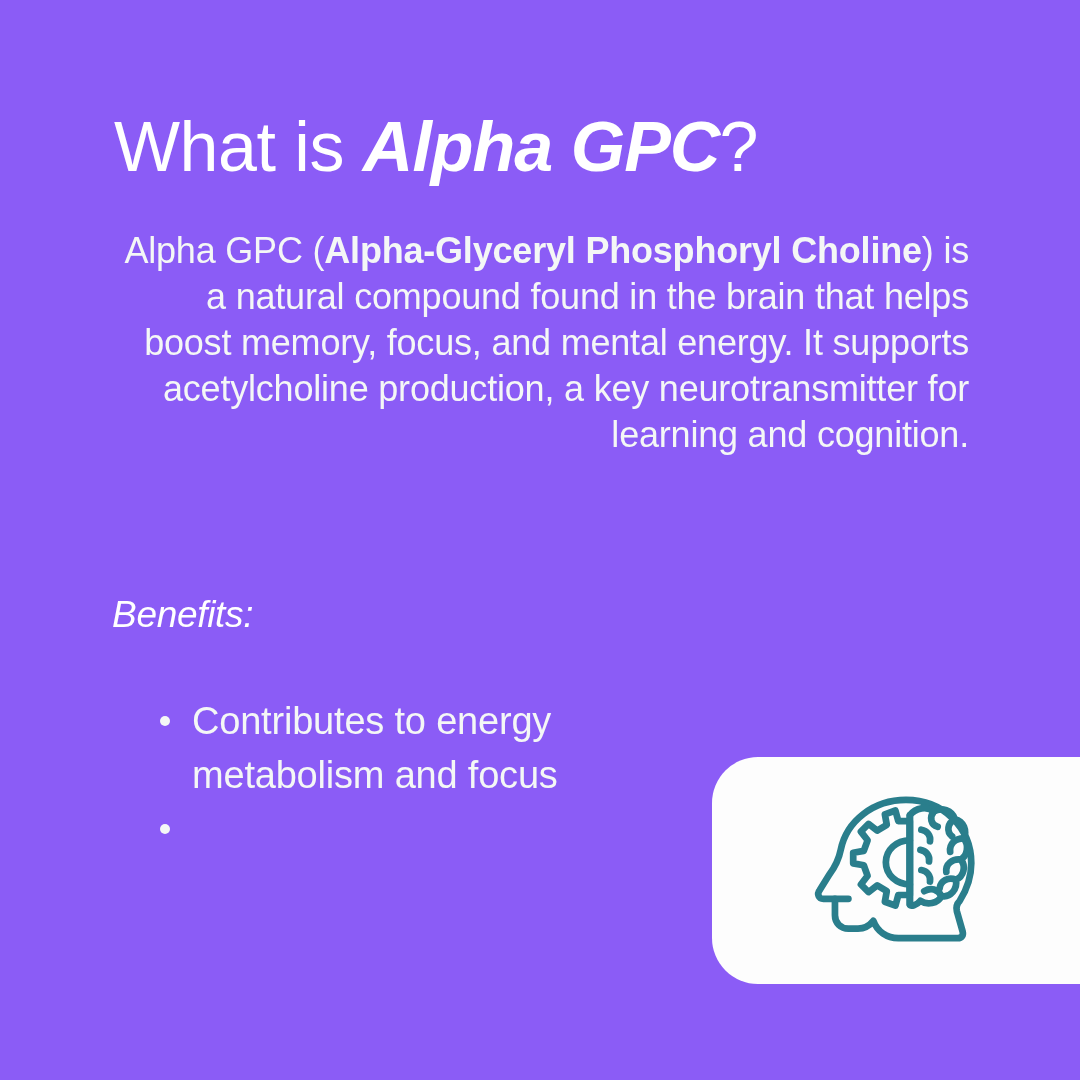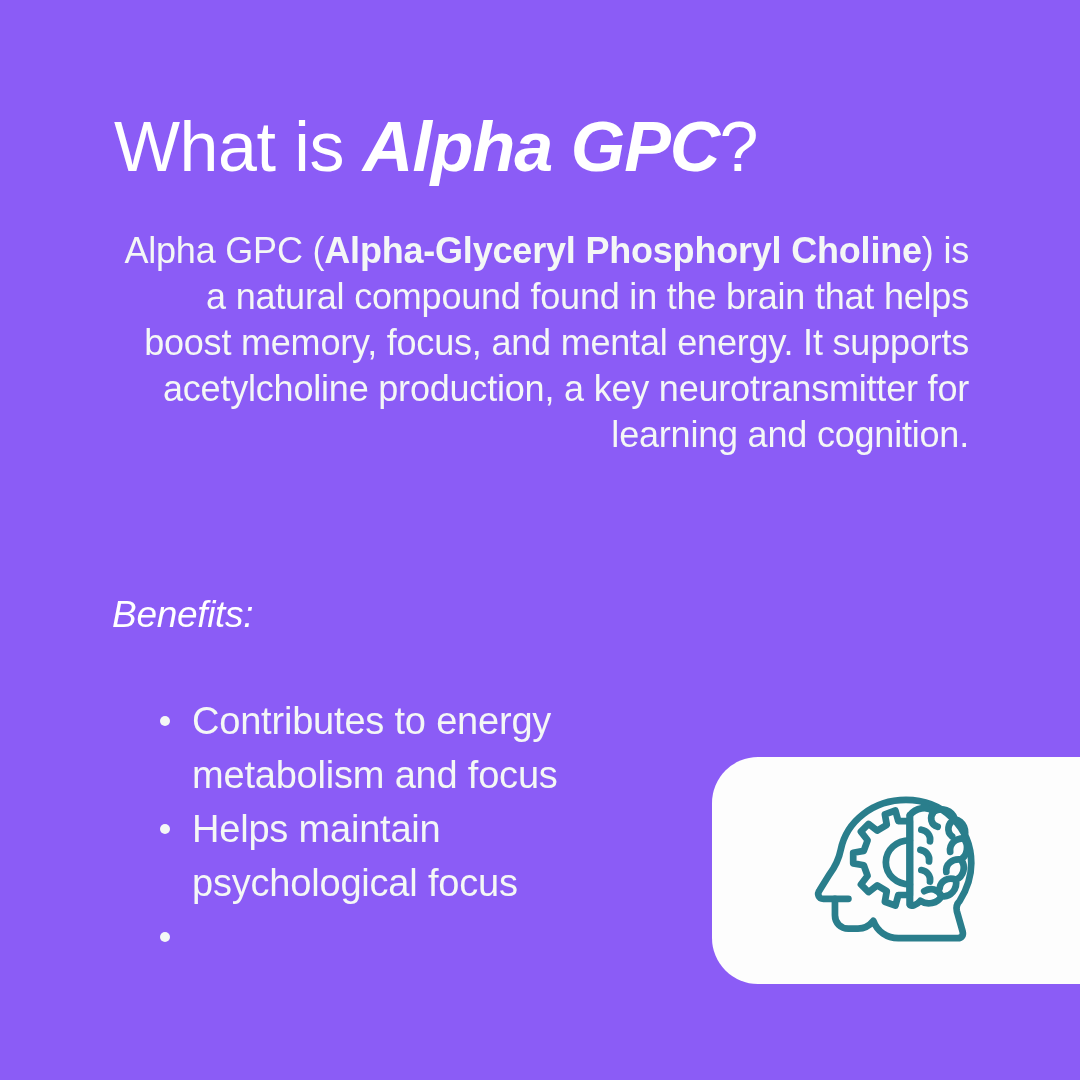--- a/index.html
+++ b/index.html
@@ -142,24 +142,20 @@
   <p class="body-copy">
     <span>Alpha GPC (</span><span class="strong">Alpha-Glyceryl Phosphoryl Choline</span><span>) is a natural compound found in the brain that helps boost memory, focus, and mental energy. It supports acetylcholine production, a key neurotransmitter for learning and cognition.</span>
   </p>
 
   <p class="benefits-label">Benefits:</p>
 
   <ul class="benefits-list">
     <li>
       <span class="dot"></span>
       <span>Contributes to energy metabolism and focus</span>
-    </li>
-    <li>
-      <span class="dot"></span>
-      <span>Helps maintain psychological focus</span>
     </li>
     <li>
       <span class="dot"></span>
     </li>
   </ul>
 
   <div class="icon-card">
     <span class="icon-wrap">
       <svg viewBox="0 0 200 200" xmlns="http://www.w3.org/2000/svg" fill="none" stroke="#2A7E8C" stroke-width="7" stroke-linecap="round" stroke-linejoin="round">
 

